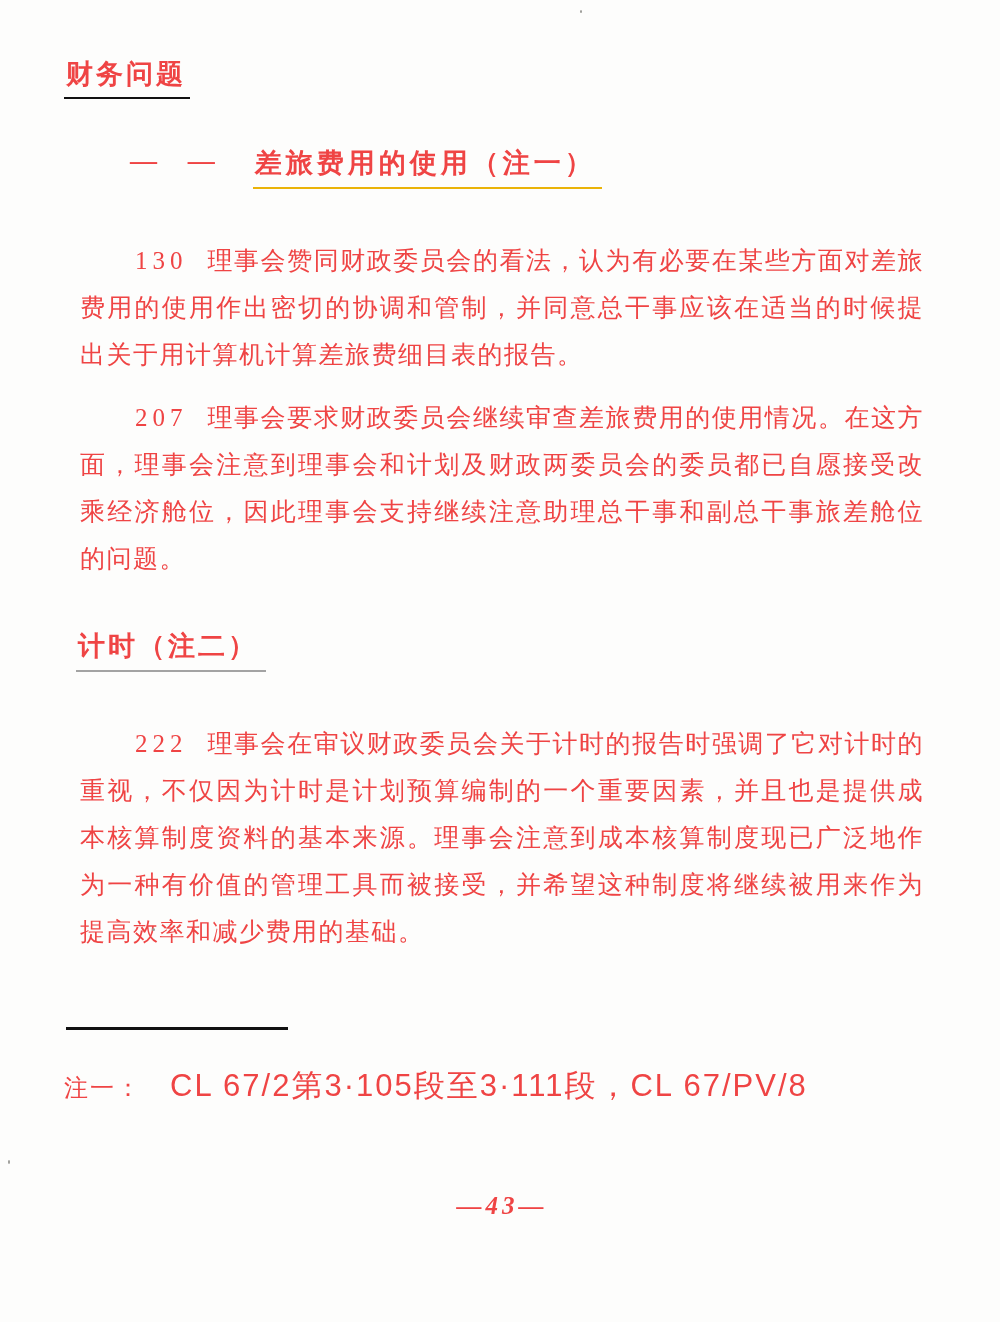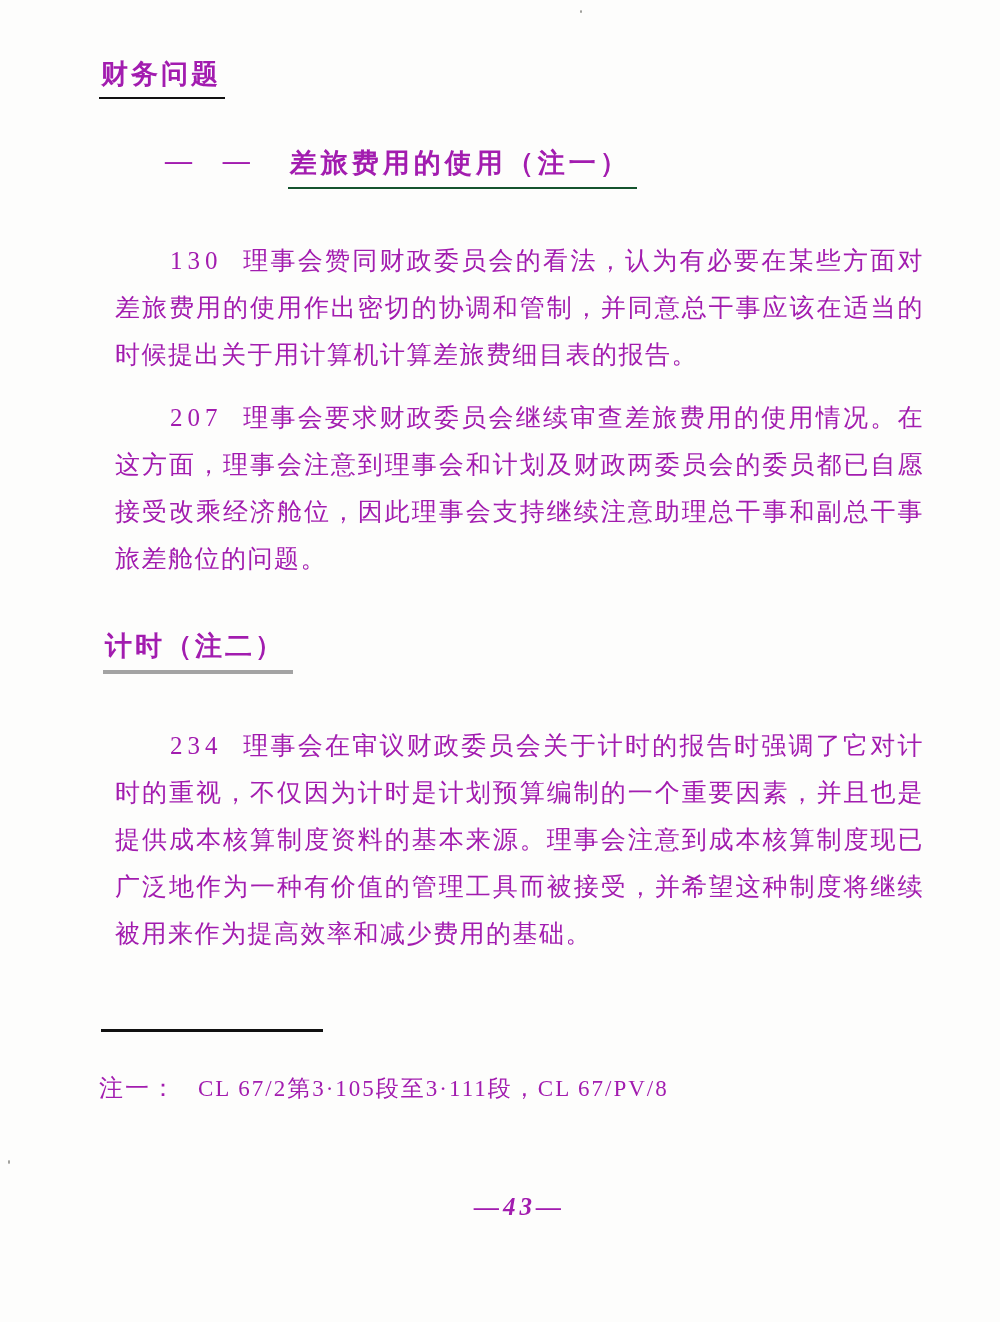--- a/index.html
+++ b/index.html
@@ -6,24 +6,24 @@
     margin: 0;
     padding: 0;
     background: #f4f4f2;
   }
   .page {
     position: relative;
     width: 1000px;
     height: 1322px;
     margin: 0 auto;
     background: #fdfdfc;
-    color: #a21caf;
+    color: #ef4444;
     font-family: "Liberation Serif", "DejaVu Serif", serif;
     box-sizing: border-box;
-    padding: 58px 60px 0 99px;
+    padding: 58px 60px 0 64px;
     overflow: hidden;
   }
 
   
   .section-heading {
     display: inline-block;
     font-size: 27px;
     font-weight: 600;
     letter-spacing: 3px;
     line-height: 1.25;
@@ -40,33 +40,33 @@
     font-weight: 600;
   }
   .subheading-dashes {
     letter-spacing: 12px;
     margin-right: 26px;
     white-space: pre;
   }
   .subheading-title {
     display: inline-block;
     letter-spacing: 4px;
-    border-bottom: 2px solid #14532d;
+    border-bottom: 2px solid #eab308;
     padding: 0 6px 6px 2px;
     text-align: right;
   }
 
   .mid-heading {
     display: inline-block;
     font-size: 27px;
     font-weight: 600;
     letter-spacing: 3px;
-    border-bottom: 4px solid #a3a3a3;
+    border-bottom: 2px solid #a3a3a3;
     padding: 0 8px 6px 2px;
-    margin: 30px 0 0 4px;
+    margin: 30px 0 0 12px;
   }
 
   
   .para {
     font-size: 25px;
     line-height: 47px;
     letter-spacing: 1.5px;
     text-align: justify;
     text-indent: 2.2em;
     margin: 16px;
@@ -93,26 +93,26 @@
     letter-spacing: 1px;
   }
   .footnote-line {
     display: flex;
     align-items: baseline;
     line-height: 32px;
     margin-bottom: 16px;
   }
   .footnote-label {
     letter-spacing: 2px;
-    margin-right: 21px;
+    margin-right: 28px;
     white-space: nowrap;
   }
   .footnote-text {
-    font-family: Liberation Serif, serif;
-    font-size: 23px;
+    font-family: Liberation Sans, sans-serif;
+    font-size: 31px;
     letter-spacing: 2px;
   }
 
   
   .page-number {
     margin-top: 88px;
     text-align: center;
     font-size: 25px;
     font-style: italic;
     font-weight: 600;
@@ -153,21 +153,21 @@
 
   <p class="para">
     <span class="para-num">207</span><span>理事会要求财政委员会继续审查差旅费用的使用情况。在这方面，理事会注意到理事会和计划及财政两委员会的委员都已自愿接受改乘经济舱位，因此理事会支持继续注意助理总干事和副总干事旅差舱位的问题。</span>
   </p>
 
   <div>
     <h2 class="mid-heading">计时（注二）</h2>
   </div>
 
   <p class="para first-of-block">
-    <span class="para-num">234</span><span>理事会在审议财政委员会关于计时的报告时强调了它对计时的重视，不仅因为计时是计划预算编制的一个重要因素，并且也是提供成本核算制度资料的基本来源。理事会注意到成本核算制度现已广泛地作为一种有价值的管理工具而被接受，并希望这种制度将继续被用来作为提高效率和减少费用的基础。</span>
+    <span class="para-num">222</span><span>理事会在审议财政委员会关于计时的报告时强调了它对计时的重视，不仅因为计时是计划预算编制的一个重要因素，并且也是提供成本核算制度资料的基本来源。理事会注意到成本核算制度现已广泛地作为一种有价值的管理工具而被接受，并希望这种制度将继续被用来作为提高效率和减少费用的基础。</span>
   </p>
 
 
   <hr class="footnote-rule">
 
   <div class="footnotes">
     <div class="footnote-line">
       <span class="footnote-label">注一：</span>
       <span class="footnote-text">CL 67/2第3·105段至3·111段，CL 67/PV/8</span>
     </div>

